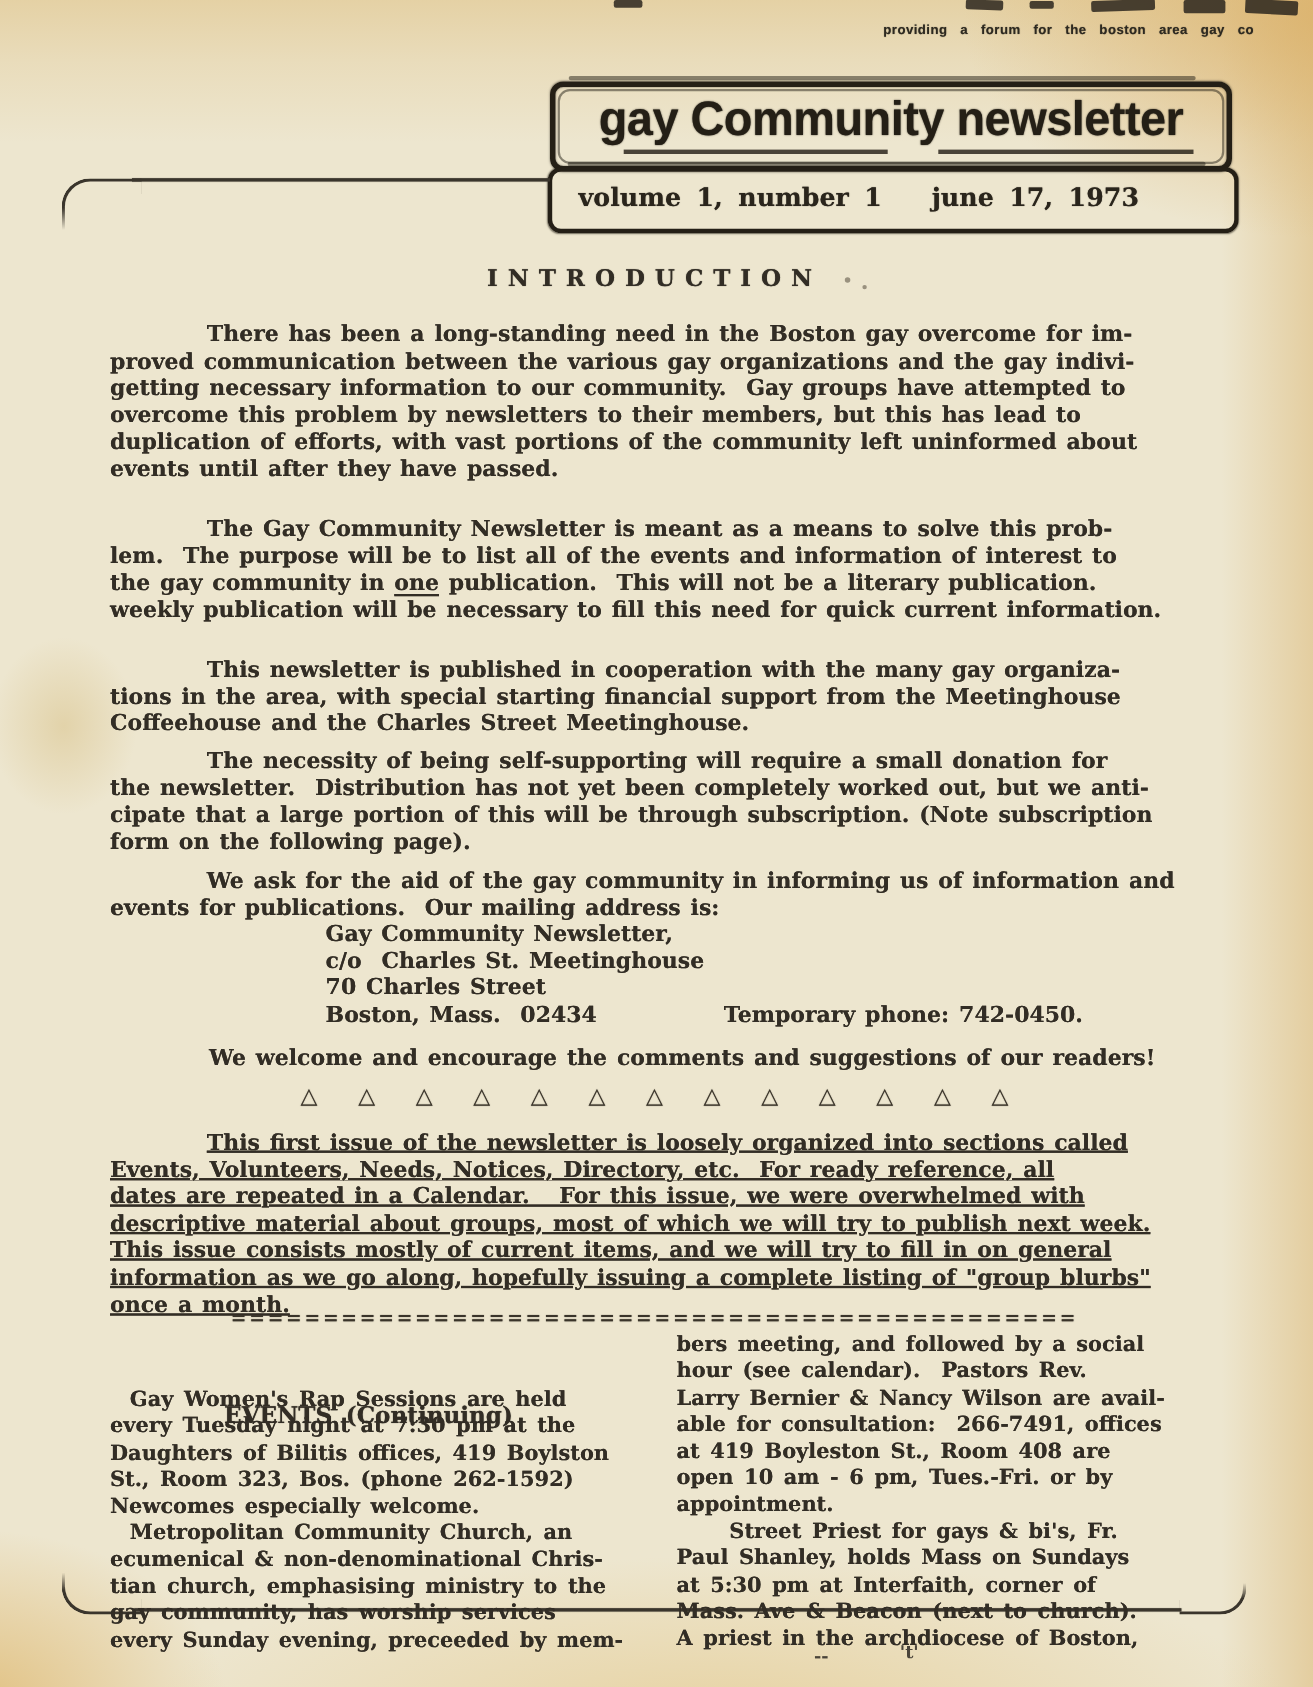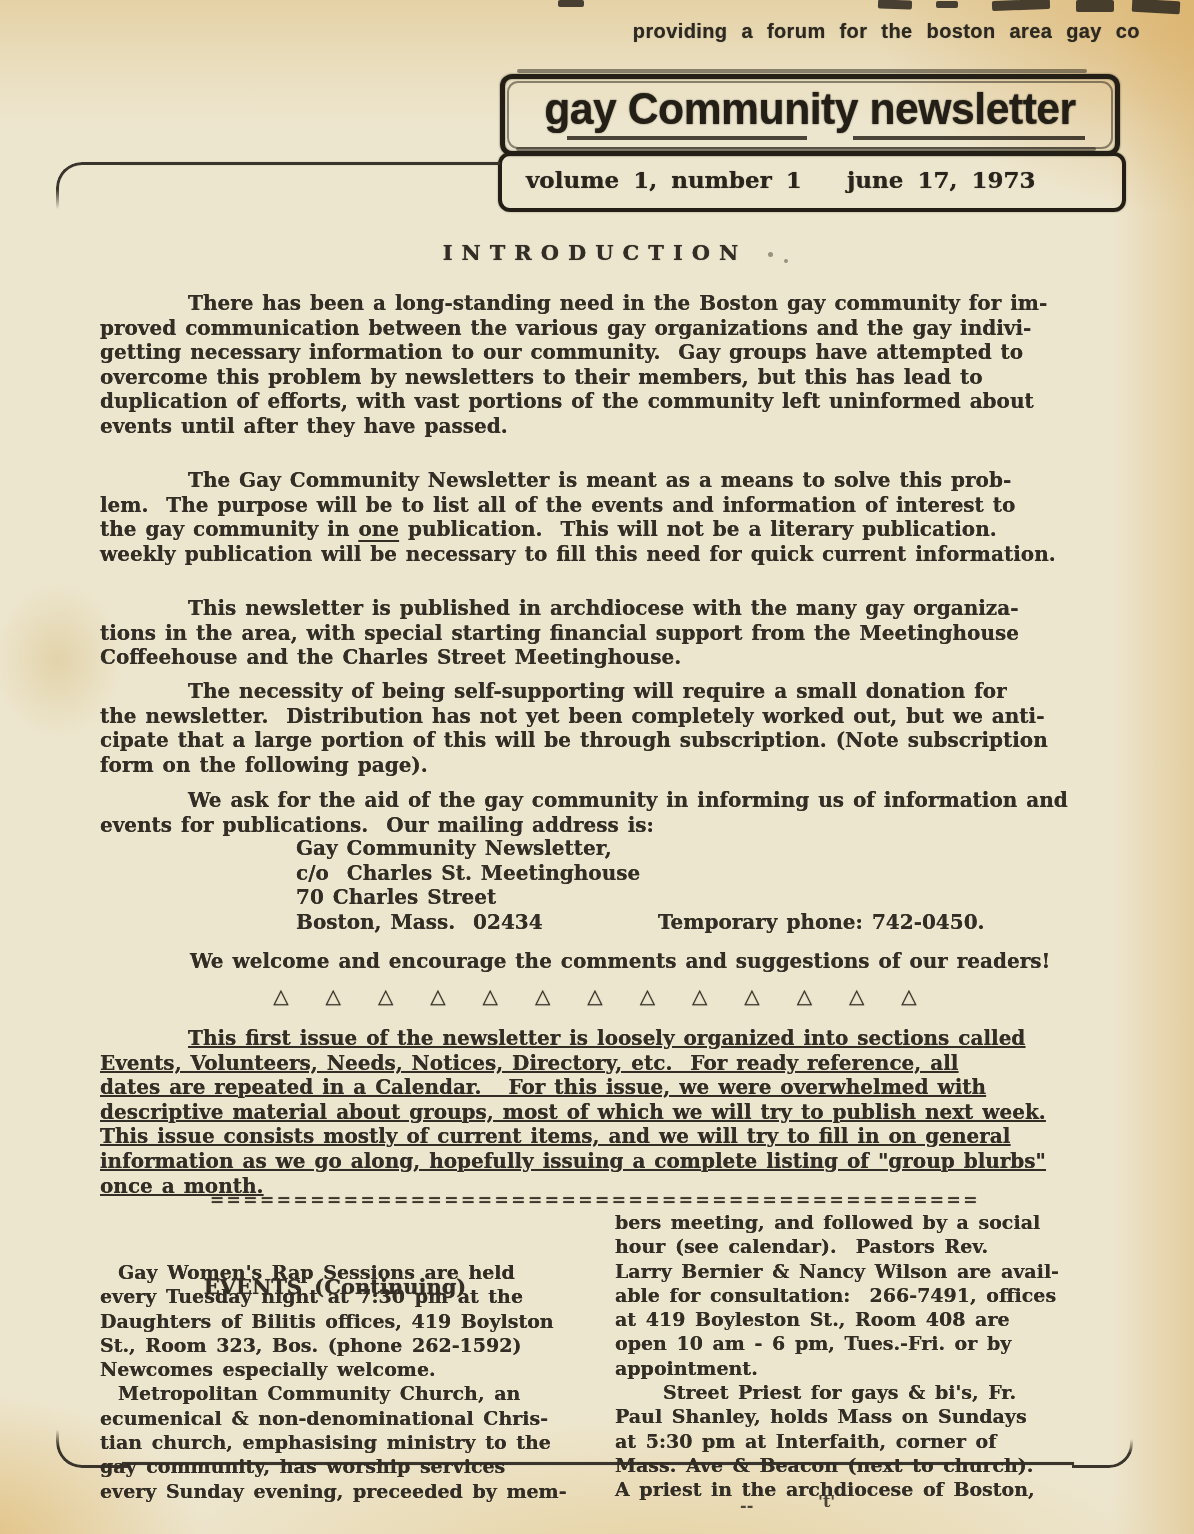--- a/index.html
+++ b/index.html
@@ -13,21 +13,21 @@
       linear-gradient(90deg, rgba(0,0,0,0) 93%, rgba(218,181,112,.5) 100%),
       linear-gradient(180deg, rgba(222,192,130,.55) 0px, rgba(222,192,130,.25) 58px, rgba(0,0,0,0) 130px),
       #ede6cf;}
   .line{white-space:pre;}
   .para{position:absolute;font-size:20px;line-height:24.6px;word-spacing:2px;
     text-shadow:0 0 .6px rgba(50,45,37,.85);}
   .colblock{position:absolute;font-size:19px;line-height:24.3px;word-spacing:3px;
     text-shadow:0 0 .6px rgba(50,45,37,.85);}
   u{text-underline-offset:4px;text-decoration-thickness:2px;}
   .tagline{position:absolute;top:20px;left:0;width:1140px;text-align:right;
-    font-family:"Liberation Sans",sans-serif;font-weight:700;font-size:20px;
+    font-family:"Liberation Sans",sans-serif;font-weight:700;font-size:12px;
     word-spacing:8px;letter-spacing:.4px;color:#2d2920;text-shadow:0 0 1px rgba(45,41,32,.65);}
   .stamp{position:absolute;left:500px;top:74px;width:610px;height:72px;
     border:5px solid #241f16;border-radius:12px;
     box-shadow:0 0 2px rgba(36,31,22,.7), inset 0 0 2px rgba(36,31,22,.6);}
   .stamp-inner{position:absolute;inset:2px;border:2px solid rgba(36,31,22,.5);border-radius:11px;}
   .stamp-text{position:absolute;left:0;width:100%;top:5px;text-align:center;
     font-family:"Liberation Sans",sans-serif;font-weight:800;font-size:44px;color:#241f16;
     transform:scaleX(.97);text-shadow:0 0 1.5px rgba(36,31,22,.9);letter-spacing:-.5px;}
   .smear{position:absolute;background:rgba(36,31,22,.5);height:4px;border-radius:2px;}
   .su{position:absolute;height:3.5px;background:rgba(36,31,22,.82);top:57px;}
@@ -93,35 +93,35 @@
 
   <div class="corner ctl"></div>
   <div class="frameline" style="left:120px;top:162px;width:380px;"></div>
   <div class="corner cbl"></div>
   <div class="frameline" style="left:122px;top:1462px;width:952px;"></div>
   <div class="corner cbr"></div>
 
   <div class="title">INTRODUCTION</div>
 
   <div class="para" style="left:100px;top:291px;width:995px;">
-      <div class="line" style="padding-left: 88px;">There has been a long-standing need in the Boston gay community for im-</div>
+      <div class="line" style="padding-left: 88px;">There has been a long-standing need in the Boston gay overcome for im-</div>
       <div class="line">proved communication between the various gay organizations and the gay indivi-</div>
       <div class="line">getting necessary information to our community.  Gay groups have attempted to</div>
       <div class="line">overcome this problem by newsletters to their members, but this has lead to</div>
       <div class="line">duplication of efforts, with vast portions of the community left uninformed about</div>
       <div class="line">events until after they have passed.</div>
     </div>
   <div class="para" style="left:100px;top:468px;width:995px;">
       <div class="line" style="padding-left: 88px;">The Gay Community Newsletter is meant as a means to solve this prob-</div>
       <div class="line">lem.  The purpose will be to list all of the events and information of interest to</div>
       <div class="line">the gay community in <u>one</u> publication.  This will not be a literary publication.</div>
       <div class="line">weekly publication will be necessary to fill this need for quick current information.</div>
     </div>
   <div class="para" style="left:100px;top:596px;width:995px;">
-      <div class="line" style="padding-left: 88px;">This newsletter is published in archdiocese with the many gay organiza-</div>
+      <div class="line" style="padding-left: 88px;">This newsletter is published in cooperation with the many gay organiza-</div>
       <div class="line">tions in the area, with special starting financial support from the Meetinghouse</div>
       <div class="line">Coffeehouse and the Charles Street Meetinghouse.</div>
     </div>
   <div class="para" style="left:100px;top:679px;width:995px;">
       <div class="line" style="padding-left: 88px;">The necessity of being self-supporting will require a small donation for</div>
       <div class="line">the newsletter.  Distribution has not yet been completely worked out, but we anti-</div>
       <div class="line">cipate that a large portion of this will be through subscription. (Note subscription</div>
       <div class="line">form on the following page).</div>
     </div>
   <div class="para" style="left:100px;top:788px;width:995px;">

